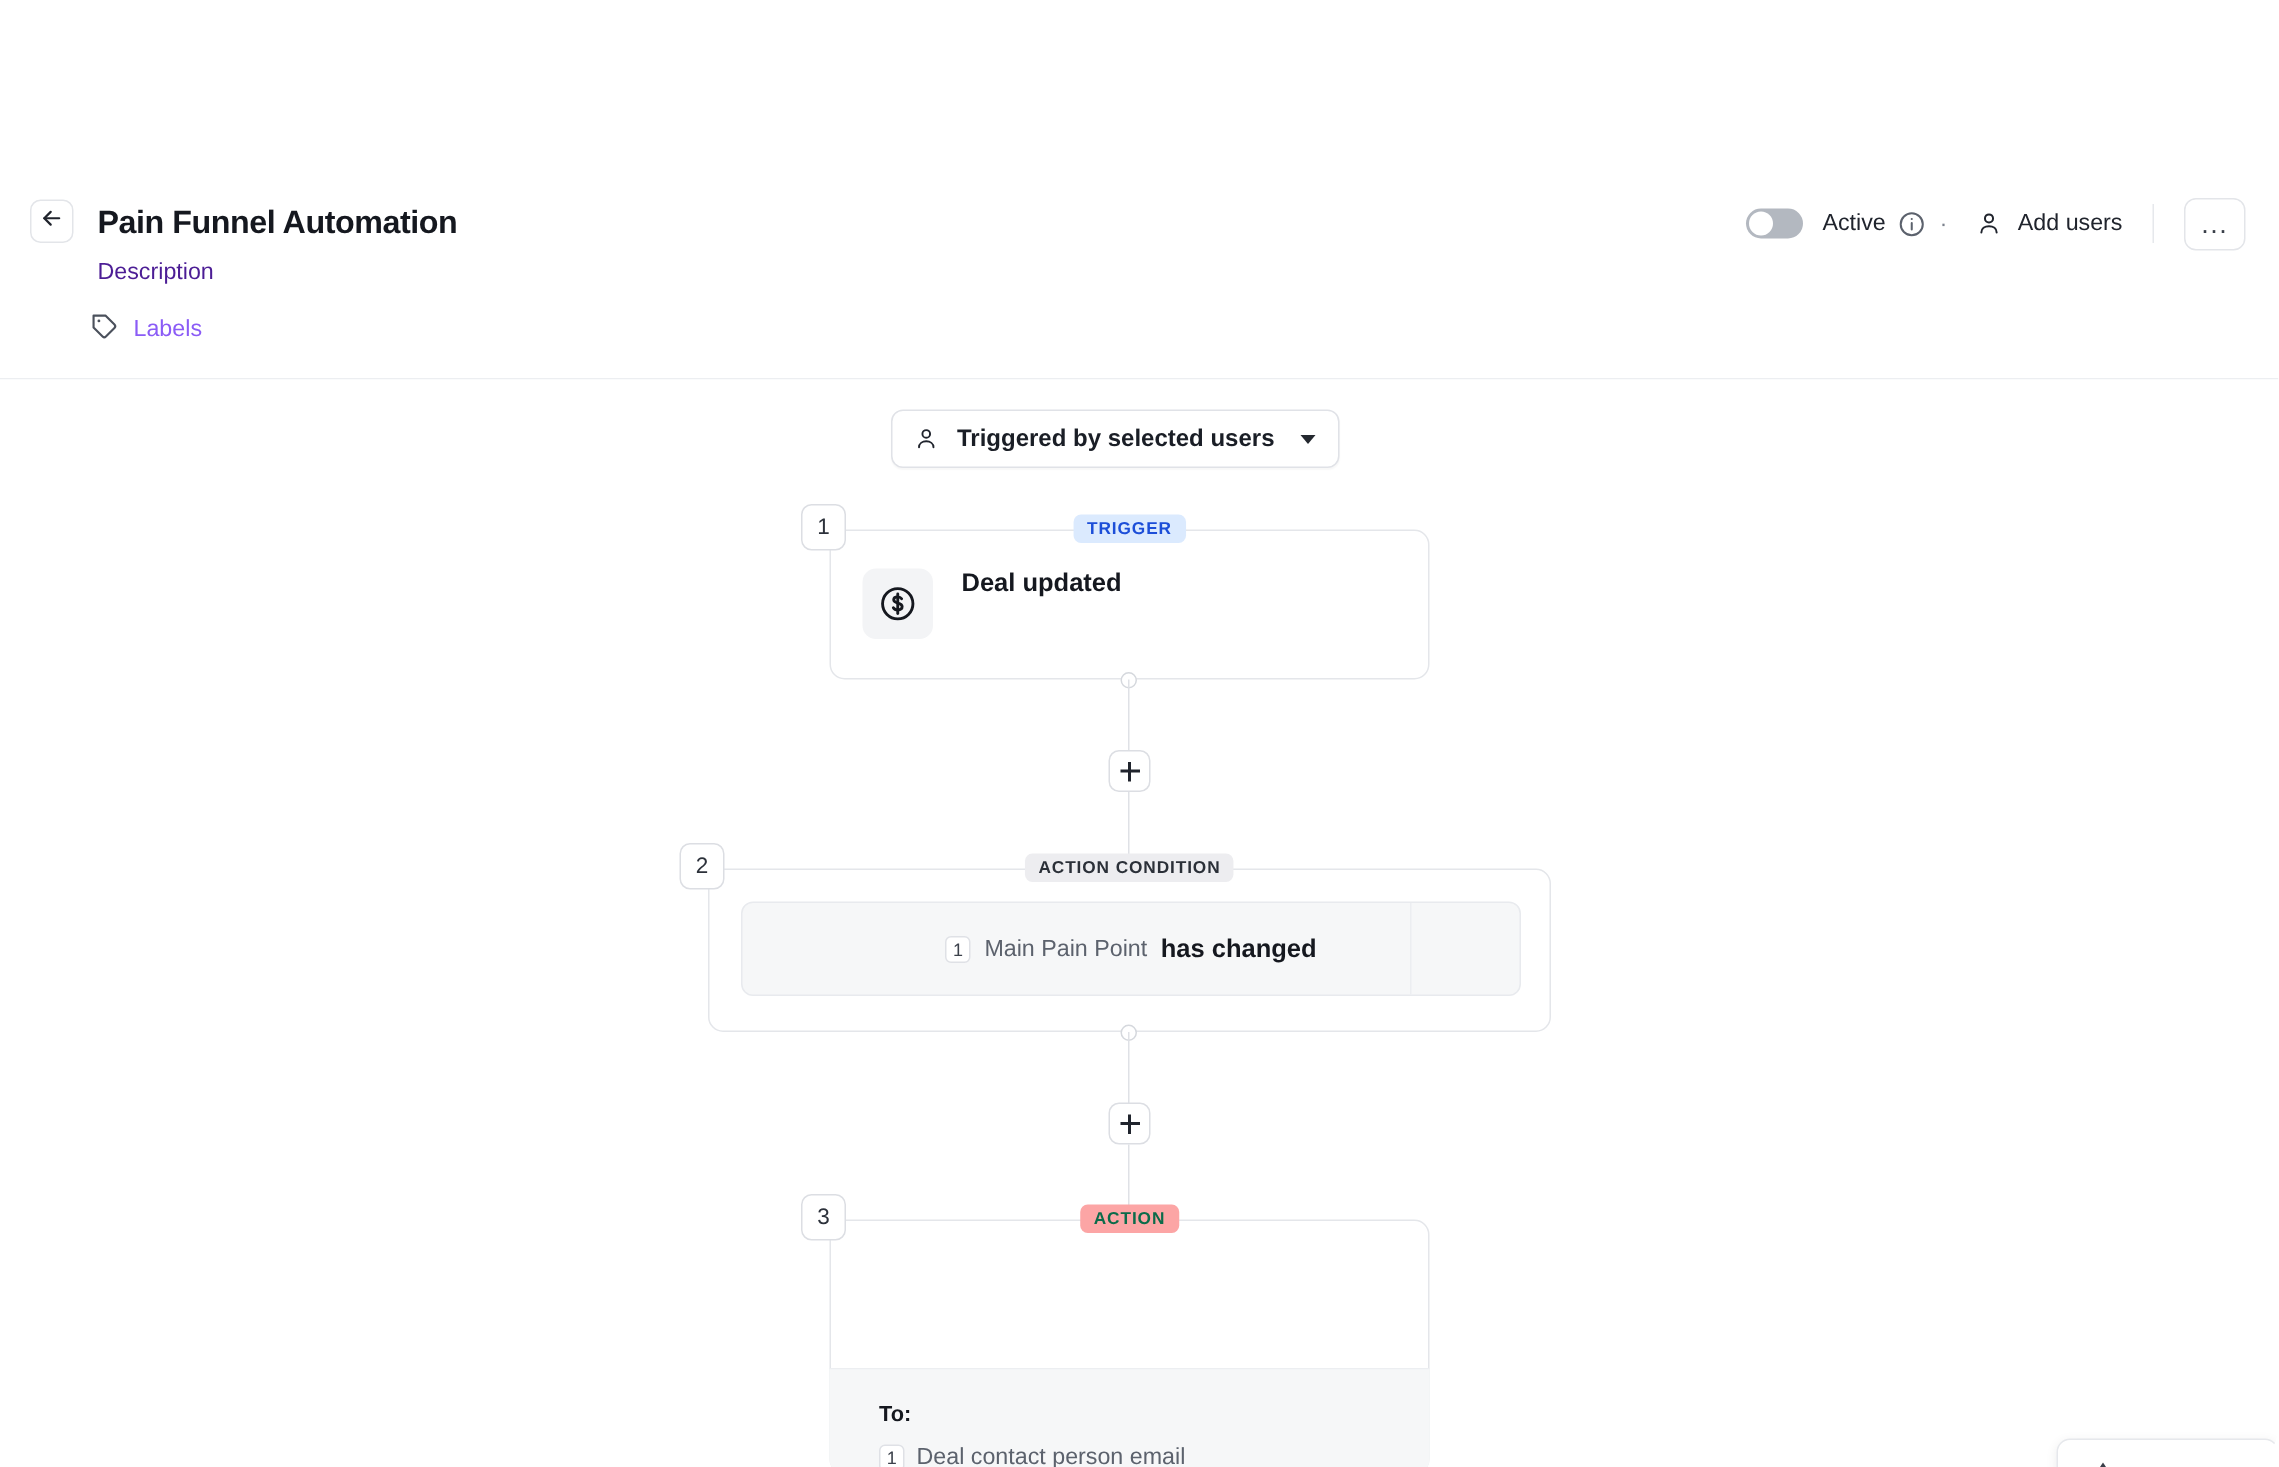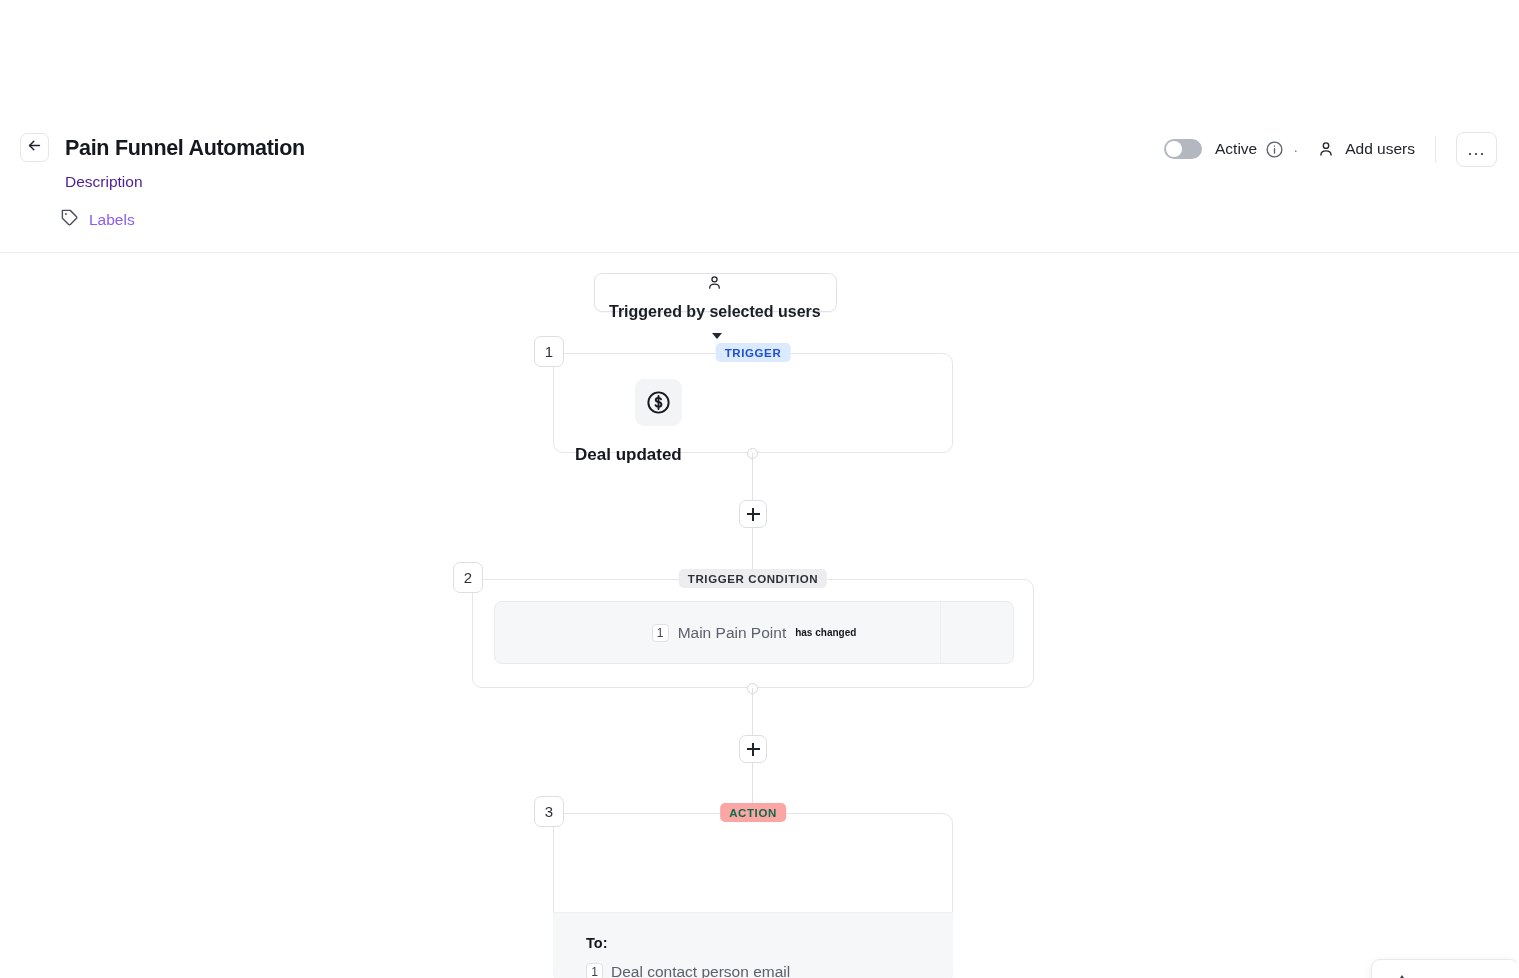--- a/index.html
+++ b/index.html
@@ -73,21 +73,20 @@
 
   
   .canvas { position: absolute; left: 0; top: 253px; width: 1519px; height: 725px; background: #fff; }
 
   .trigger-select {
     position: absolute; left: 594px; top: 20px;
     height: 39px; padding: 0 15px 0 14px;
     border: 1px solid #e0e2e7; border-radius: 8px; background: #fff;
     display: flex; align-items: center; gap: 12px; cursor: pointer;
     box-shadow: 0 1px 1px rgba(16,20,28,0.03);
-    flex-direction: column;
   }
   .trigger-select .ts-text { font-size: 16px; font-weight: 600; color: #1a1e26; white-space: nowrap; }
   .caret { width: 0; height: 0; border-left: 5px solid transparent; border-right: 5px solid transparent;
            border-top: 6px solid #24282f; margin-left: 5px; }
 
   
   .block { position: absolute; }
   .block-frame {
     position: absolute; left: 0; top: 0; width: 100%; height: 100%;
     border: 1px solid #e4e6ea; border-radius: 10px; background: transparent;
@@ -102,42 +101,42 @@
     position: absolute; top: -10px; left: 50%; transform: translateX(-50%);
     height: 19px; padding: 0 9px; border-radius: 5px;
     display: flex; align-items: center; justify-content: center;
     font-size: 11.5px; font-weight: 700; letter-spacing: 0.6px; z-index: 3;
     white-space: nowrap;
   }
   .badge-trigger { background: #dbeafe; color: #1c4ed8; }
   .badge-condition { background: #ededf0; color: #2b3038; }
   .badge-action { background: #fca5a5; color: #0b6b4a; }
 
-  .card-head { position: absolute; display: flex; align-items: flex-end; gap: 19px; flex-direction: column; }
+  .card-head { position: absolute; display: flex; align-items: flex-start; gap: 19px; }
   .icon-tile {
     width: 47px; height: 47px; border-radius: 9px; background: #f3f4f6;
     display: flex; align-items: center; justify-content: center; flex: none;
   }
   .card-title { font-size: 17px; font-weight: 700; color: #15181f; white-space: nowrap; }
 
   .cond-panel {
     position: absolute; border: 1px solid #e8eaee; border-radius: 8px;
     background: #f6f7f8; display: flex; align-items: center; justify-content: center;
   }
   .cond-panel .inner-div {
     position: absolute; right: 72px; top: 0; bottom: 0; width: 1px; background: #eceef1;
   }
   .cond-text { display: flex; align-items: center; gap: 9px; position: relative; z-index: 2; }
   .chip {
     min-width: 17px; height: 18px; padding: 0 4px; border: 1px solid #dfe1e6; border-radius: 4px;
     background: #fff; display: inline-flex; align-items: center; justify-content: center;
     font-size: 12px; color: #3c414b;
   }
   .cond-field { font-size: 15.5px; color: #5c626d; }
-  .cond-op { font-size: 10px; font-weight: 700; color: #15181f; }
+  .cond-op { font-size: 17px; font-weight: 700; color: #15181f; }
 
   .action-body {
     position: absolute; left: 0; right: 0; background: #f6f7f8;
     border-top: 1px solid #eceef1; border-bottom-left-radius: 10px; border-bottom-right-radius: 10px;
   }
   .to-label { position: absolute; left: 33px; top: 22px; font-size: 14.5px; font-weight: 700; color: #15181f; }
   .to-value { position: absolute; left: 33px; top: 50px; display: flex; align-items: center; gap: 8px; }
   .to-value .tv-text { font-size: 15.5px; color: #5c626d; white-space: nowrap; }
 
   
@@ -256,21 +255,21 @@
     <div class="conn-line" style="left:752px; top:200px; height:48px;"></div>
     <div class="plus-btn" style="left:739px; top:247px;">
       <span class="p-h"></span>
       <span class="p-v"></span>
     </div>
     <div class="conn-line" style="left:752px; top:275px; height:51px;"></div>
 
     <div class="block" style="left:472px; top:326px; width:562px; height:109px;">
       <div class="block-frame"></div>
       <div class="num-badge">2</div>
-      <div class="type-badge badge-condition">TRIGGER CONDITION</div>
+      <div class="type-badge badge-condition">ACTION CONDITION</div>
 
       <div class="cond-panel" style="left:22px; top:22px; width:520px; height:63px;">
         <div class="inner-div"></div>
         <div class="cond-text">
           <span class="chip">1</span>
           <span class="cond-field">Main Pain Point</span>
           <span class="cond-op">has changed</span>
         </div>
       </div>
       <div class="conn-dot" style="left:275px; bottom:-6px;"></div>

